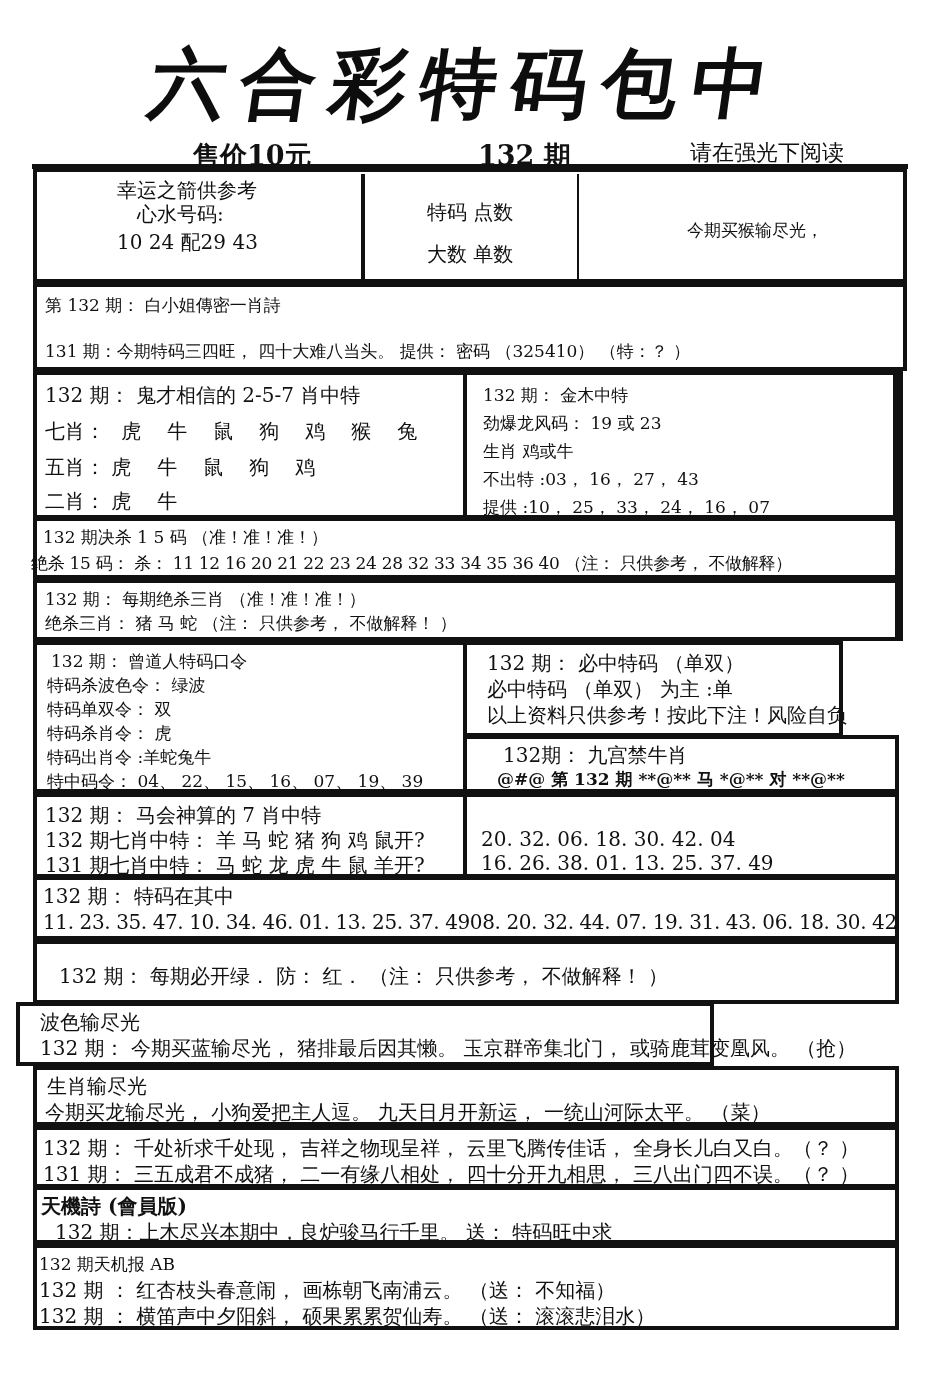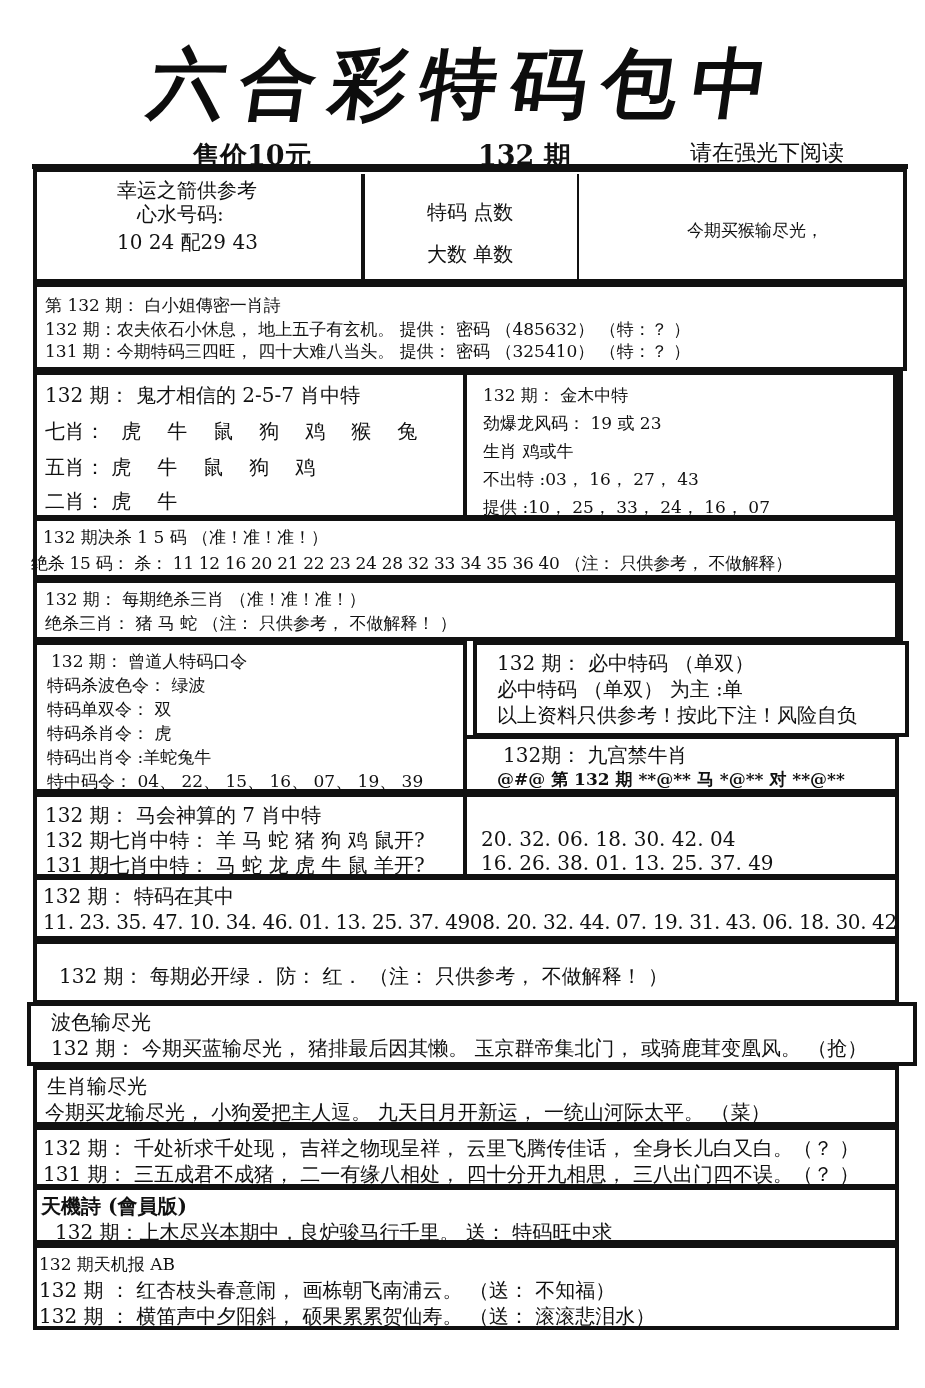--- a/index.html
+++ b/index.html
@@ -48,21 +48,20 @@
     <div>今期买猴输尽光，</div>
     <div>一日平安  一日福。</div>
     <div>深山又有猴得福，</div>
     <div>久旱逢雨草青青。</div>
     <div>彩民转运好八字。</div>
   </div>
 </div>
 
 <div class="box thick" style="left:33px;top:283px;width:874px;height:88px;">
   <div class="line" style="left:8px;top:10px;">第 132 期：  白小姐傳密一肖詩</div>
-  <div class="line" style="left:8px;top:34px;">132 期：农夫依石小休息，  地上五子有玄机。 提供：  密码  （485632） （特：？ ）</div>
   <div class="line" style="left:8px;top:56px;">131 期：今期特码三四旺，  四十大难八当头。 提供：  密码  （325410） （特：？ ）</div>
 </div>
 
 <div class="box thick" style="left:33px;top:371px;width:434px;height:148px;">
   <div class="line big" style="left:8px;top:10px;">132 期：  鬼才相信的 2-5-7 肖中特</div>
   <div class="line big" style="left:8px;top:46px;word-spacing:10px;">
     <span>七肖：</span>
     <span style="display:inline-block;width:350px;">
       <span style="display:inline-block;width:46px;">虎</span><span style="display:inline-block;width:46px;">牛</span><span style="display:inline-block;width:46px;">鼠</span><span style="display:inline-block;width:46px;">狗</span><span style="display:inline-block;width:46px;">鸡</span><span style="display:inline-block;width:46px;">猴</span><span style="display:inline-block;width:46px;">兔</span>
     </span>
@@ -98,21 +97,21 @@
 
 <div class="box thick" style="left:33px;top:641px;width:434px;height:152px;overflow:hidden;">
   <div class="line" style="left:14px;top:8px;">132 期：  曾道人特码口令</div>
   <div class="line" style="left:10px;top:32px;">特码杀波色令：  绿波</div>
   <div class="line" style="left:10px;top:56px;">特码单双令：  双</div>
   <div class="line" style="left:10px;top:80px;">特码杀肖令：  虎</div>
   <div class="line" style="left:10px;top:104px;">特码出肖令 :羊蛇兔牛</div>
   <div class="line" style="left:10px;top:128px;">特中码令：  04、  22、  15、  16、  07、  19、  39</div>
 </div>
 
-<div class="box thick" style="left:473px;top:641px;width:436px;height:96px;padding-left:44px;">
+<div class="box thick" style="left:463px;top:641px;width:380px;height:96px;padding-left:44px;">
   <div class="line big" style="left:20px;top:8px;">132 期：  必中特码  （单双）</div>
   <div class="line big" style="left:20px;top:34px;">必中特码  （单双）  为主 :单</div>
   <div class="line big" style="left:20px;top:60px;">以上资料只供参考！按此下注！风险自负</div>
 </div>
 
 <div class="box thick" style="left:463px;top:735px;width:436px;height:58px;">
   <div class="line big" style="left:36px;top:6px;">132期：  九宫禁牛肖</div>
   <div class="line" style="left:30px;top:32px;font-weight:bold;">@#@ 第 132 期 **@** 马 *@** 对 **@**</div>
 </div>
 
@@ -129,21 +128,21 @@
 
 <div class="box thick" style="left:33px;top:876px;width:866px;height:64px;">
   <div class="line big" style="left:6px;top:6px;">132 期：  特码在其中</div>
   <div class="line big" style="left:6px;top:32px;letter-spacing:-0.4px;">11. 23. 35. 47. 10. 34. 46. 01. 13. 25. 37. 4908. 20. 32. 44. 07. 19. 31. 43. 06. 18. 30. 42</div>
 </div>
 
 <div class="box thick" style="left:33px;top:940px;width:866px;height:64px;">
   <div class="line big" style="left:22px;top:22px;">132 期：  每期必开绿．  防：  红．  （注：  只供参考，  不做解释！ ）</div>
 </div>
 
-<div class="box thick" style="left:27px;top:1002px;width:890px;height:64px;">
+<div class="box thick" style="left:16px;top:1002px;width:698px;height:64px;">
   <div class="line big" style="left:20px;top:6px;">波色输尽光</div>
   <div class="line big" style="left:20px;top:32px;">132 期：  今期买蓝输尽光，  猪排最后因其懒。  玉京群帝集北门，  或骑鹿茸变凰风。 （抢）</div>
 </div>
 
 <div class="box thick" style="left:33px;top:1066px;width:866px;height:60px;">
   <div class="line big" style="left:10px;top:6px;">生肖输尽光</div>
   <div class="line big" style="left:8px;top:32px;">今期买龙输尽光，  小狗爱把主人逗。  九天日月开新运，  一统山河际太平。 （菜）</div>
 </div>
 
 <div class="box thick" style="left:33px;top:1126px;width:866px;height:62px;">

